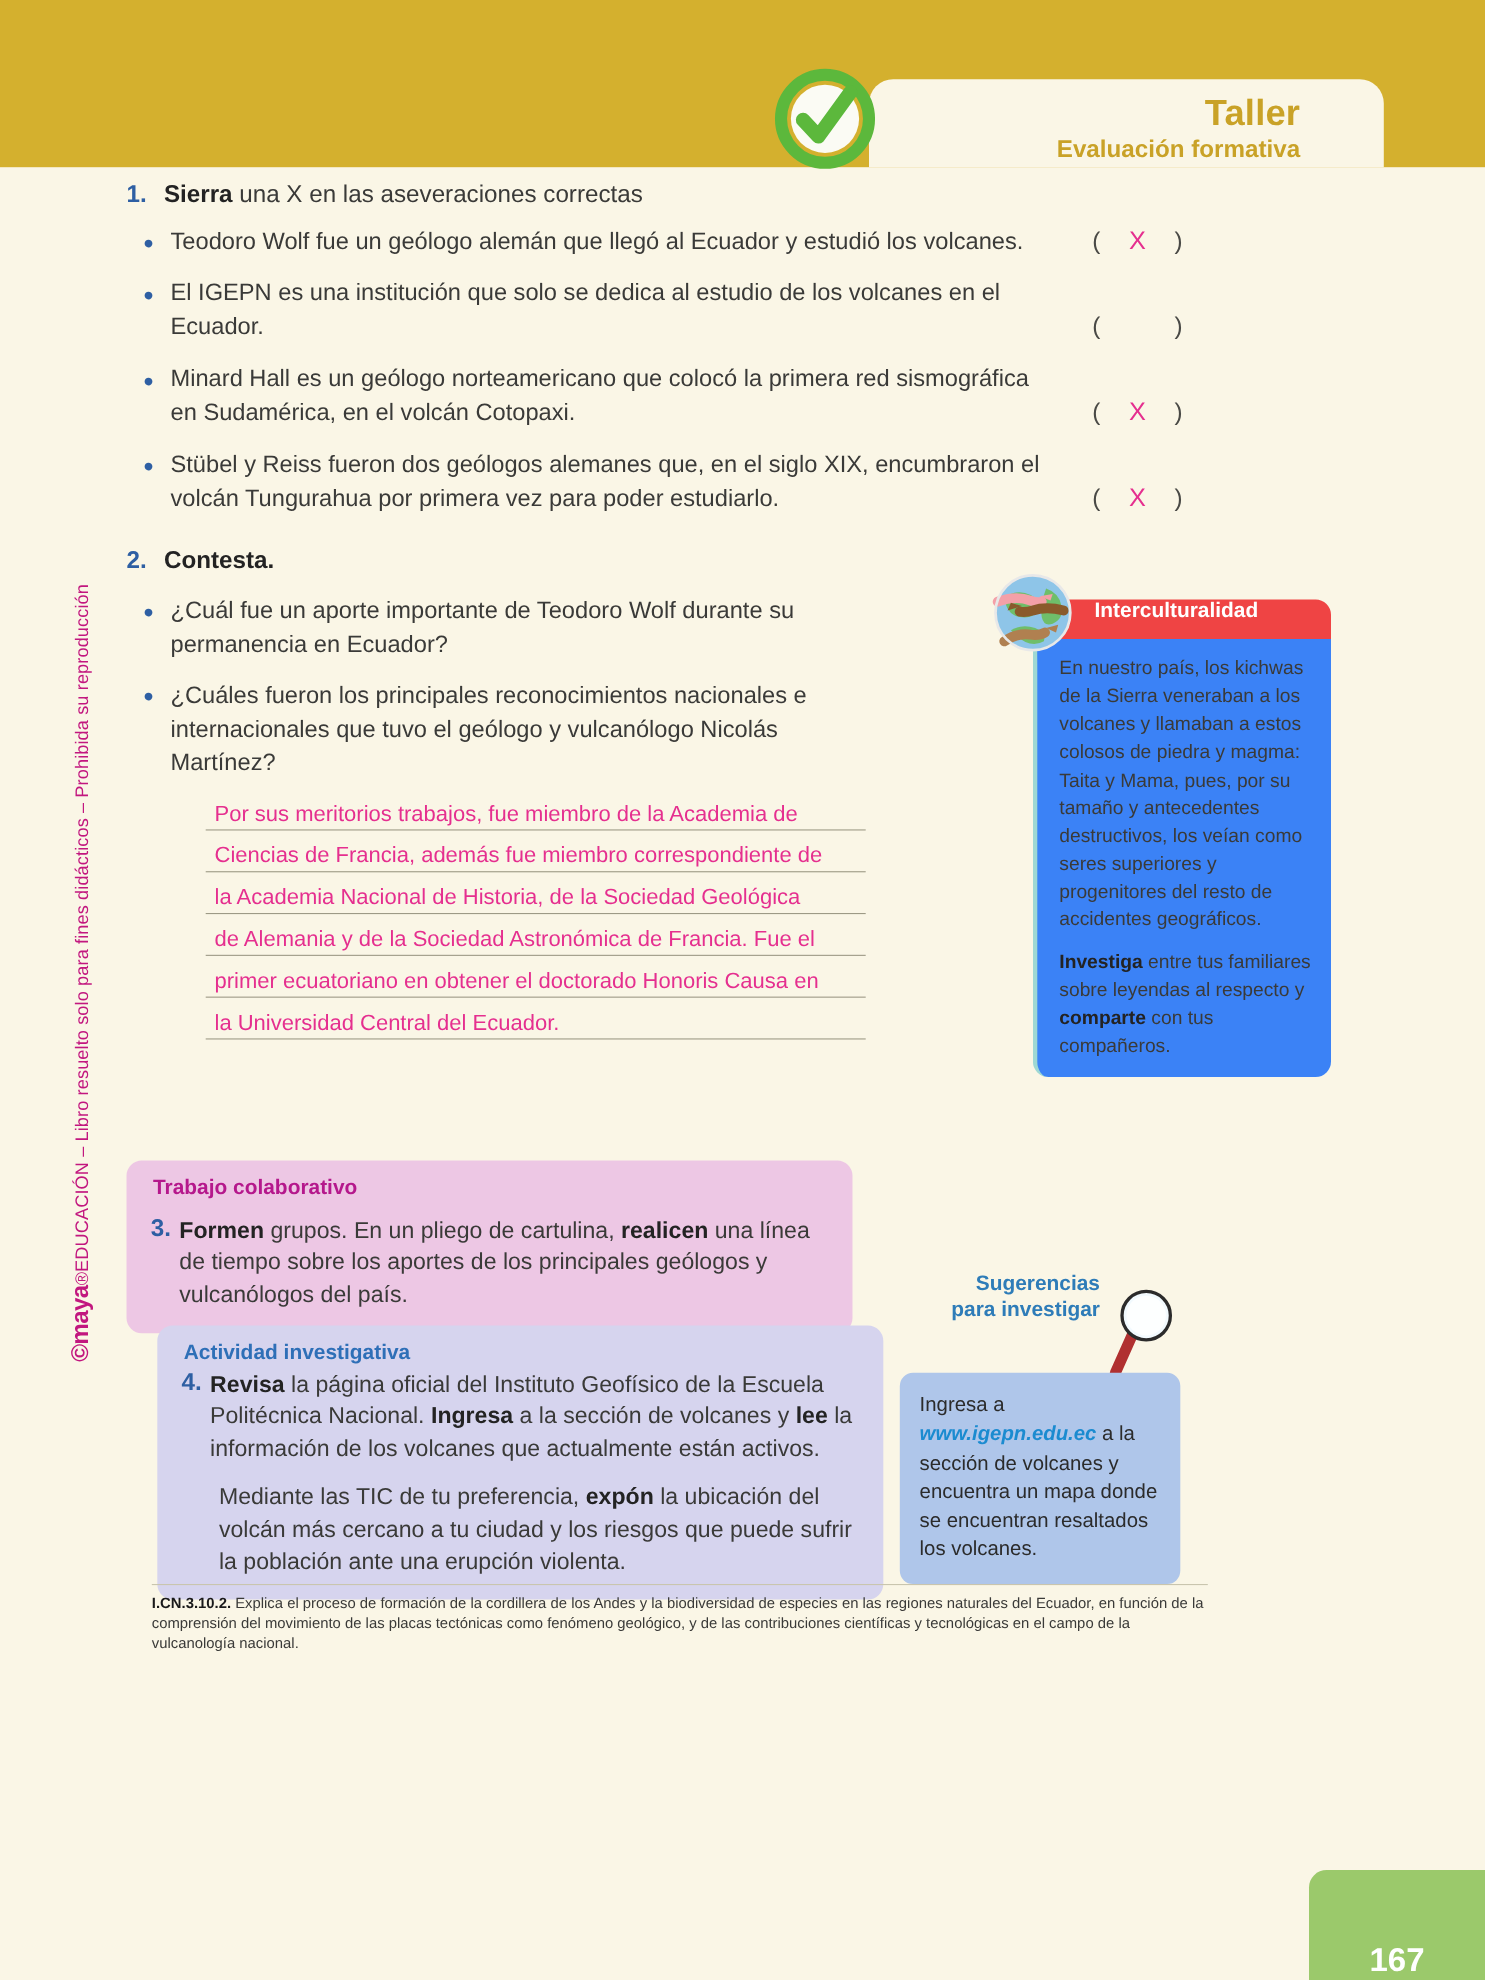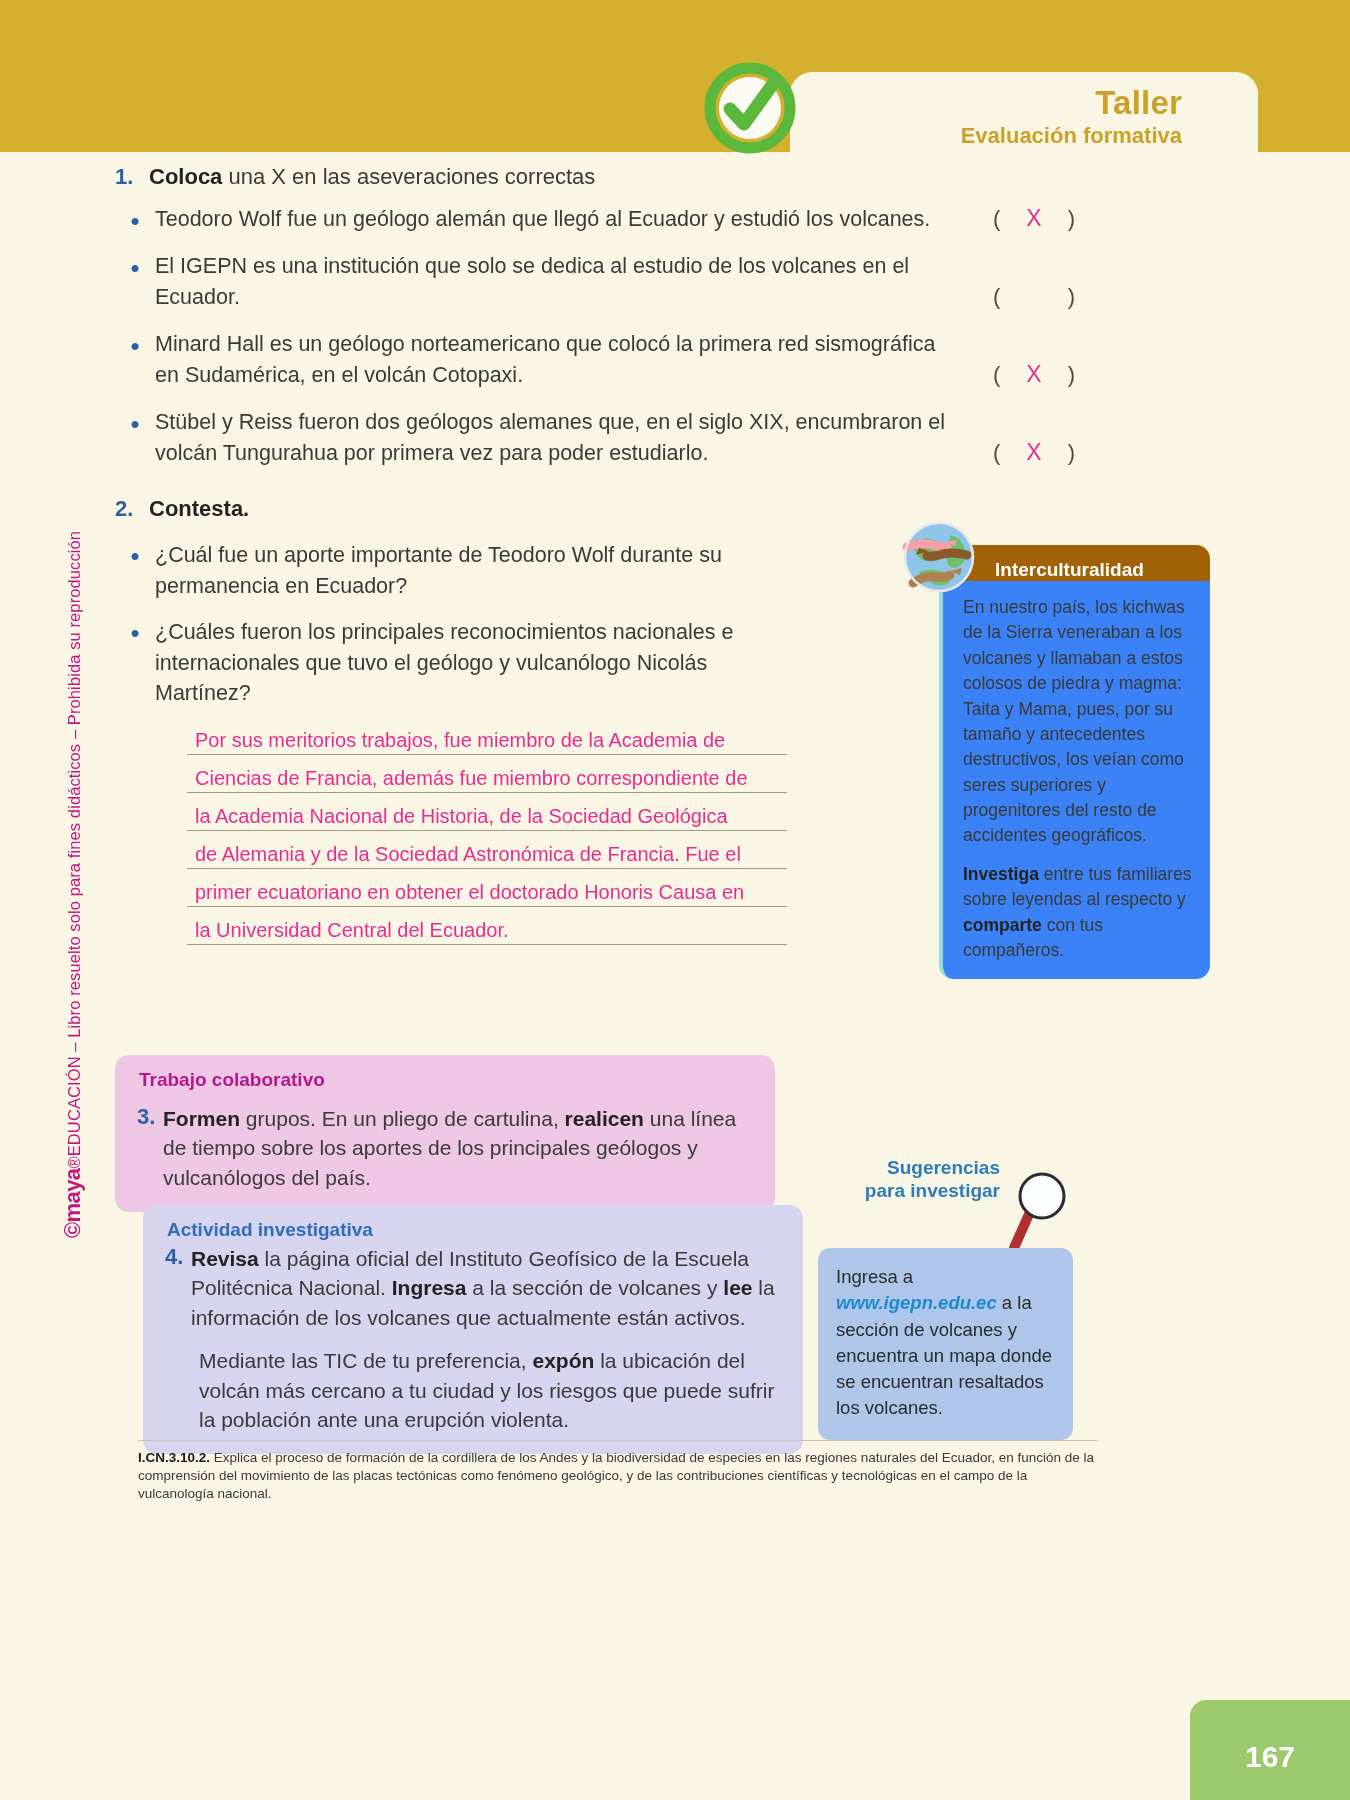--- a/index.html
+++ b/index.html
@@ -183,26 +183,26 @@
   
   .intercultural {
     position: absolute;
     top: 545px;
     left: 925px;
     width: 285px;
   }
   .ic-header {
     position: relative;
     height: 36px;
-    background: #a16207;
+    background: #ef4444;
     border-top-left-radius: 6px;
     border-top-right-radius: 14px;
     margin-left: 32px;
     display: flex;
-    align-items: flex-end;
+    align-items: flex-start;
     padding-left: 38px;
   }
   .ic-header-text {
     color: #FFFFFF;
     font-weight: bold;
     font-size: 19px;
   }
   .ic-globe {
     position: absolute;
     left: -58px;
@@ -345,21 +345,21 @@
 
   .page-tab {
     position: absolute;
     bottom: 0;
     right: 0;
     width: 160px;
     height: 100px;
     background: #9BC96B;
     border-top-left-radius: 16px;
     display: flex;
-    align-items: center;
+    align-items: flex-end;
     justify-content: center;
     padding-top: 14px;
   }
   .page-num {
     color: #FFFFFF;
     font-size: 30px;
     font-weight: bold;
   }
 </style>
 </head>
@@ -382,21 +382,21 @@
 </div>
 
 <div class="vertical-credit">
   <span class="maya-logo">©maya</span><span>®EDUCACIÓN – Libro resuelto solo para fines didácticos – Prohibida su reproducción</span>
 </div>
 
 <div class="content">
 
   <div class="qrow">
     <div class="qnum">1.</div>
-    <div class="qtext"><b>Coloca</b><span> una X en las aseveraciones correctas</span></div>
+    <div class="qtext"><b>Sierra</b><span> una X en las aseveraciones correctas</span></div>
   </div>
 
   <div class="bullet-list">
 
     <div class="bullet-item">
       <div class="bullet-dot">•</div>
       <div class="bullet-text">Teodoro Wolf fue un geólogo alemán que llegó al Ecuador y estudió los volcanes.</div>
       <div class="answer-paren">
         <span>(</span>
         <span class="mark">X</span>

